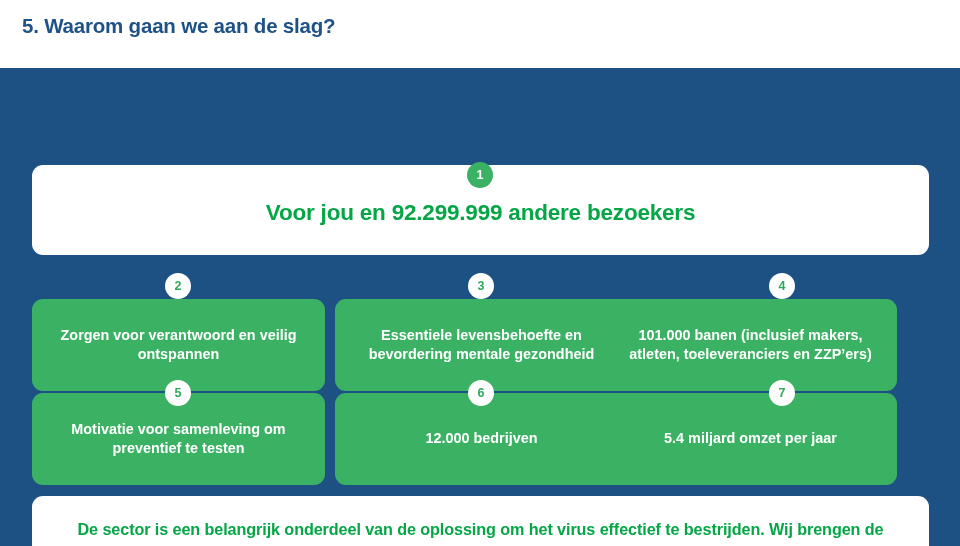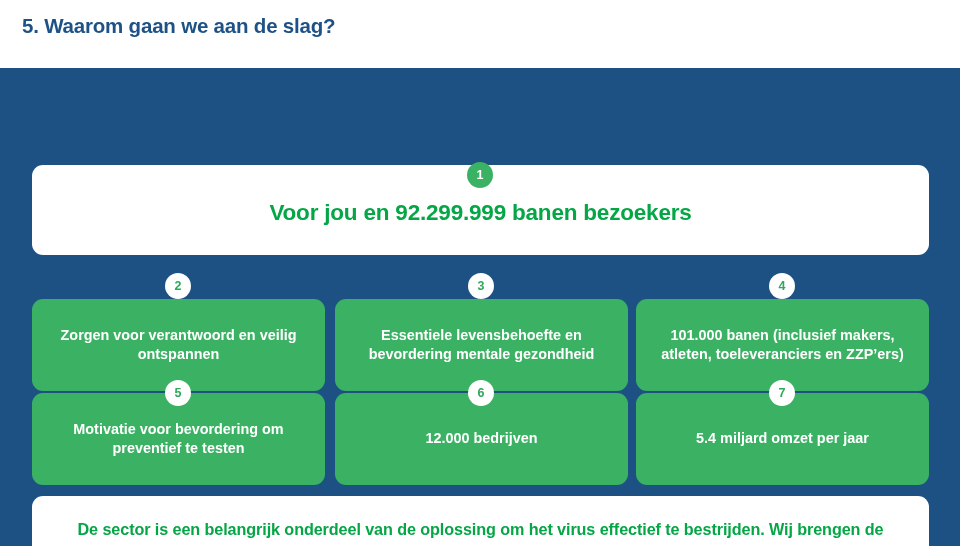--- a/index.html
+++ b/index.html
@@ -127,21 +127,21 @@
   
   .grid-card {
     height: 92px;
   }
   .grid-card .card-text {
     font-size: 14.4px;
   }
 
   .col-1 { left: 32px;  width: 293px; }
   .col-2 { left: 335px; width: 293px; justify-content: center; }
-  .col-3 { left: 636px; width: 293px; }
+  .col-3 { left: 604px; width: 293px; }
 
   .row-1 { top: 218px; margin-top: 13px; }
   .row-2 { top: 325px; }
 
   .badge-c1 { left: 165px; }
   .badge-c2 { left: 468px; }
   .badge-c3 { left: 769px; }
 
   .badge-r1 { top: 205px; }
   .badge-r2 { top: 312px; }
@@ -149,41 +149,41 @@
 </head>
 <body>
 
 <div class="slide">
 
   <div class="slide-heading">5. Waarom gaan we aan de slag?</div>
 
   <div class="panel">
 
     <div class="card card-white" id="hero-card">
-      <div class="card-text">Voor jou en 92.299.999 banen bezoekers</div>
+      <div class="card-text">Voor jou en 92.299.999 andere bezoekers</div>
     </div>
     <div class="badge badge-green" id="hero-badge">1</div>
 
     <div class="card card-green grid-card col-1 row-1">
       <div class="card-text">Zorgen voor verantwoord en veilig ontspannen</div>
     </div>
     <div class="badge badge-white badge-c1 badge-r1">2</div>
 
     <div class="card card-green grid-card col-2 row-1">
       <div class="card-text">Essentiele levensbehoefte en bevordering mentale gezondheid</div>
     </div>
     <div class="badge badge-white badge-c2 badge-r1">3</div>
 
     <div class="card card-green grid-card col-3 row-1">
       <div class="card-text">101.000 banen (inclusief makers, atleten, toeleveranciers en ZZP’ers)</div>
     </div>
     <div class="badge badge-white badge-c3 badge-r1">4</div>
 
     <div class="card card-green grid-card col-1 row-2">
-      <div class="card-text">Motivatie voor bevordering om preventief te testen</div>
+      <div class="card-text">Motivatie voor samenleving om preventief te testen</div>
     </div>
     <div class="badge badge-white badge-c1 badge-r2">5</div>
 
     <div class="card card-green grid-card col-2 row-2">
       <div class="card-text">12.000 bedrijven</div>
     </div>
     <div class="badge badge-white badge-c2 badge-r2">6</div>
 
     <div class="card card-green grid-card col-3 row-2">
       <div class="card-text">5.4 miljard omzet per jaar</div>

